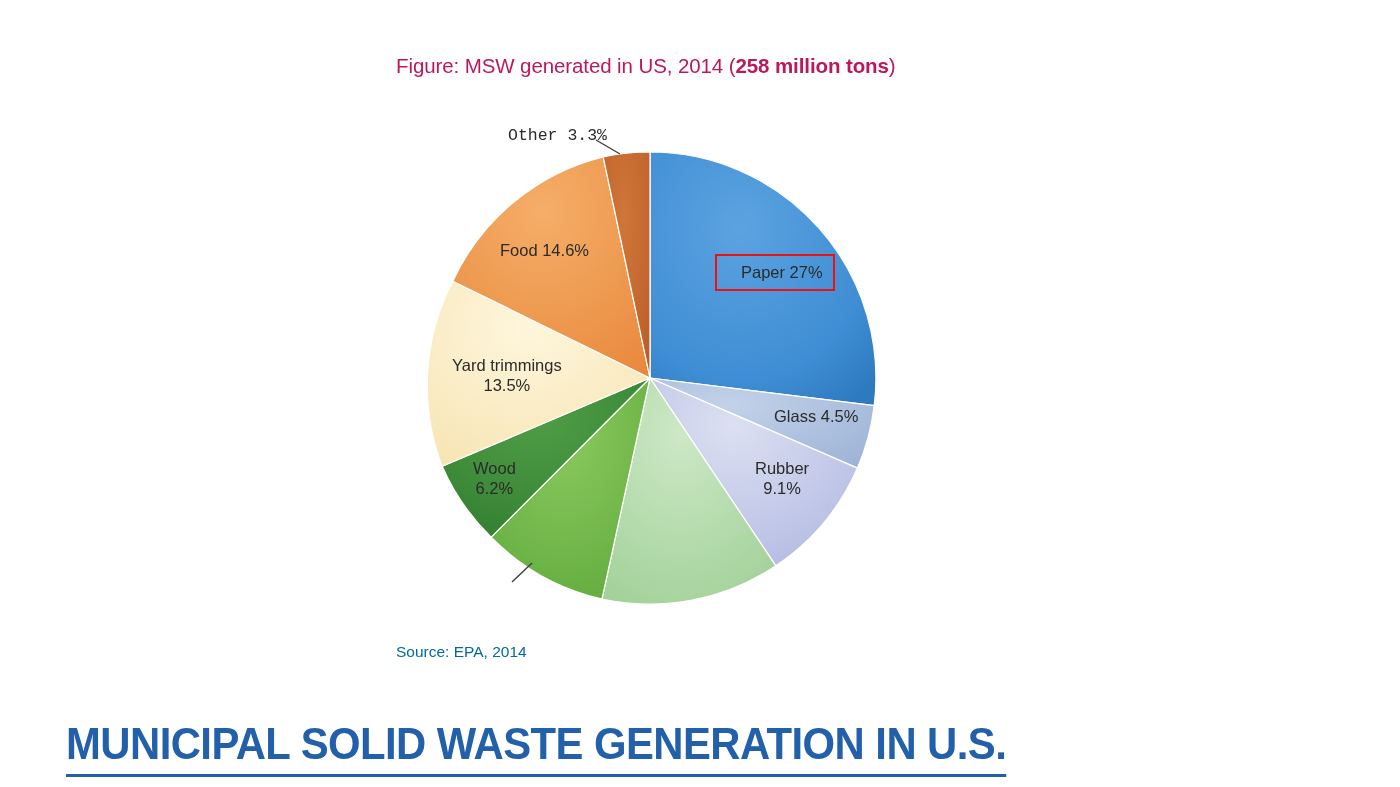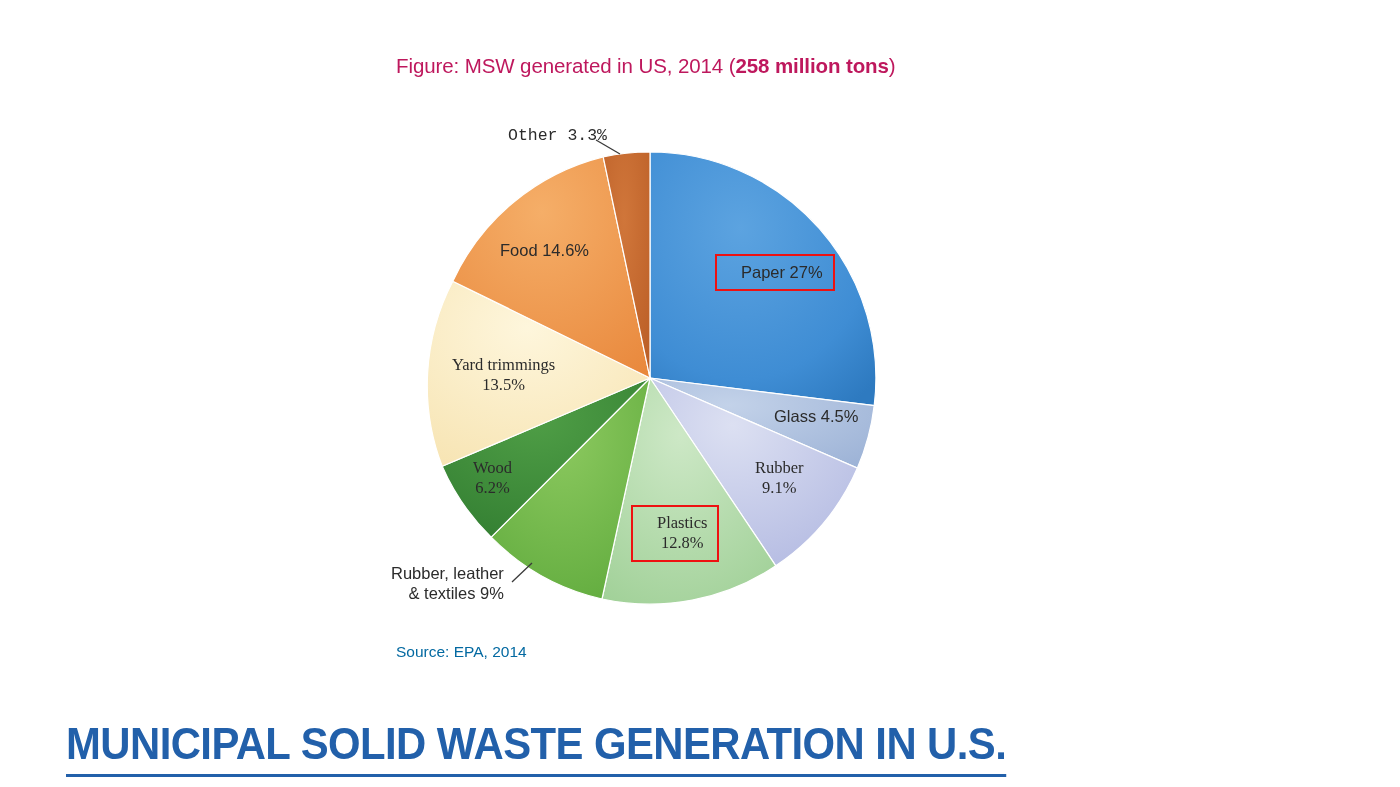--- a/index.html
+++ b/index.html
@@ -48,21 +48,21 @@
 
   
   .slice-label {
     position: absolute;
     font-family: "Liberation Sans", sans-serif;
     font-size: 16.5px;
     color: #2b2b2b;
     line-height: 1.22;
     white-space: nowrap;
   }
-  .slice-label.center { text-align: center; font-family: Liberation Serif, serif; }
+  .slice-label.center { text-align: center; }
   .slice-label.right  { text-align: right; }
 
   .boxed {
     border: 2px solid #ee1111;
     padding: 6px 10px 7px 24px;
     background: transparent;
   }
 
   
   .lbl-other     { left: 128px;  top: 6px; font-family: Liberation Mono, monospace;  }
@@ -199,29 +199,21 @@
   <div class="slice-label lbl-yard center">
     <div>Yard trimmings</div>
     <div>13.5%</div>
   </div>
 
   <div class="slice-label lbl-wood center">
     <div>Wood</div>
     <div>6.2%</div>
   </div>
 
-  <div class="slice-label lbl-rubber right">
-    <div>Rubber, leather</div>
-    <div>&amp; textiles 9%</div>
-  </div>
-
-  <div class="slice-label lbl-plastics center boxed">
-    <div>Plastics</div>
-    <div>12.8%</div>
-  </div>
+
 
   <div class="slice-label lbl-metals center">
     <div>Rubber</div>
     <div>9.1%</div>
   </div>
 
   <div class="slice-label lbl-glass">
     <span>Glass 4.5%</span>
   </div>
 

